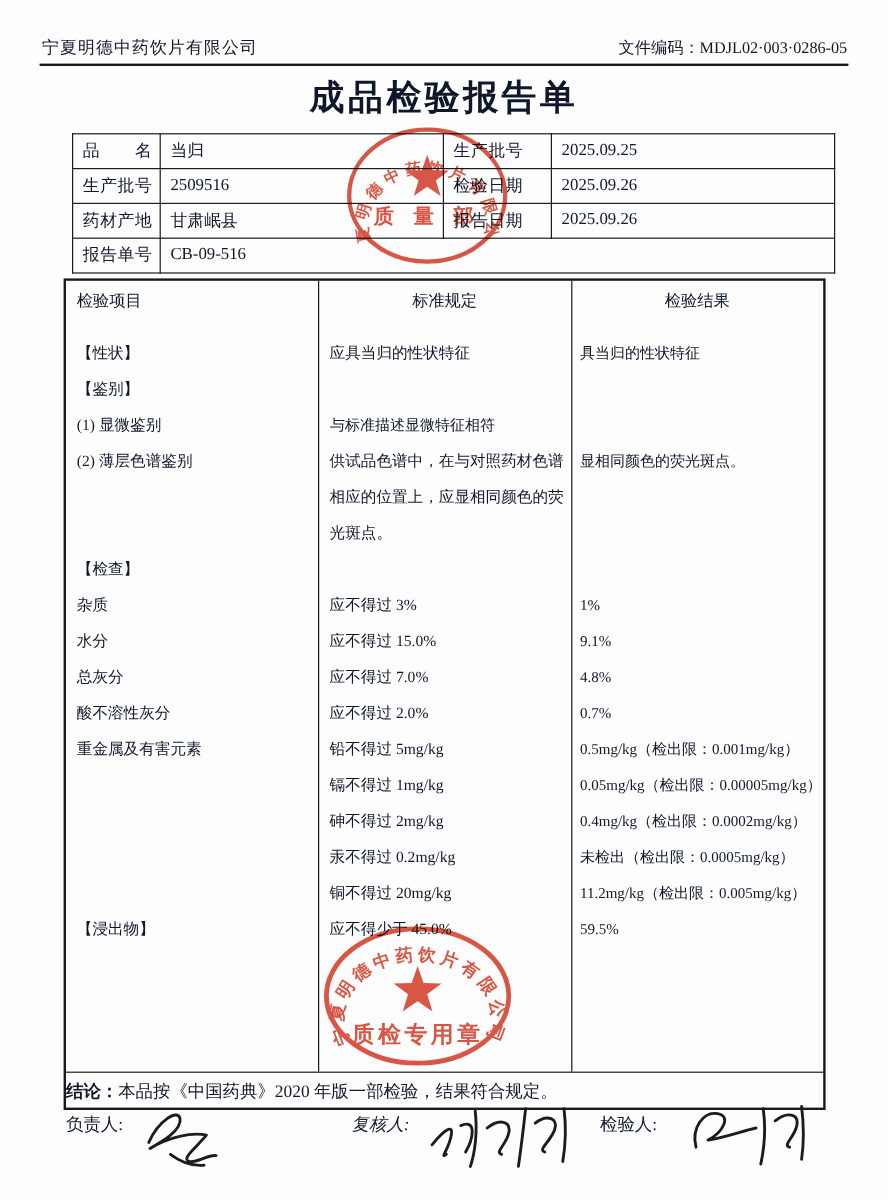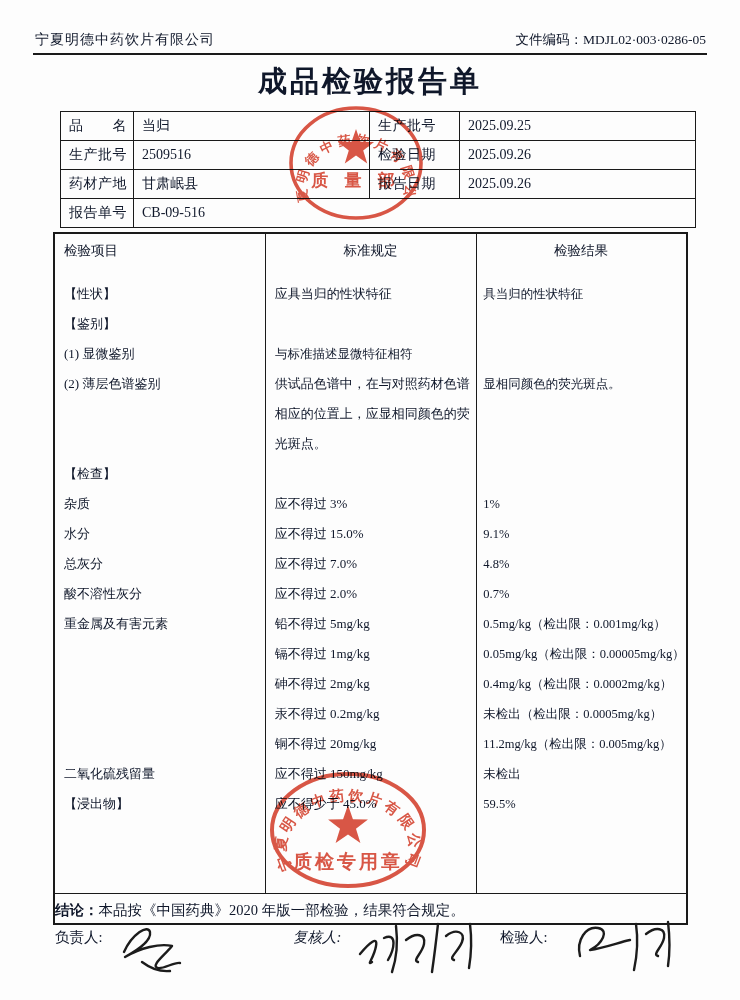--- a/index.html
+++ b/index.html
@@ -173,25 +173,20 @@
           <div class="c1"></div>
           <div class="c2">汞不得过 0.2mg/kg</div>
           <div class="c3">未检出（检出限：0.0005mg/kg）</div>
         </div>
       <div class="trow">
           <div class="c1"></div>
           <div class="c2">铜不得过 20mg/kg</div>
           <div class="c3">11.2mg/kg（检出限：0.005mg/kg）</div>
         </div>
       <div class="trow">
-          <div class="c1">二氧化硫残留量</div>
-          <div class="c2">应不得过 150mg/kg</div>
-          <div class="c3">未检出</div>
-        </div>
-      <div class="trow">
           <div class="c1">【浸出物】</div>
           <div class="c2">应不得少于 45.0%</div>
           <div class="c3">59.5%</div>
         </div>
     </div>
 
     <div class="mt-conclusion">
       <span class="c-label">结论：</span><span>本品按《中国药典》2020 年版一部检验，结果符合规定。</span>
     </div>
   </div>

